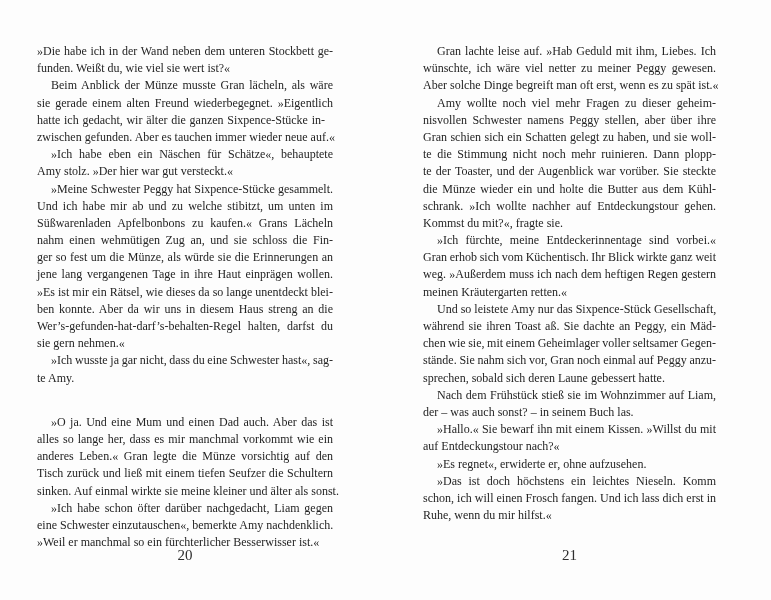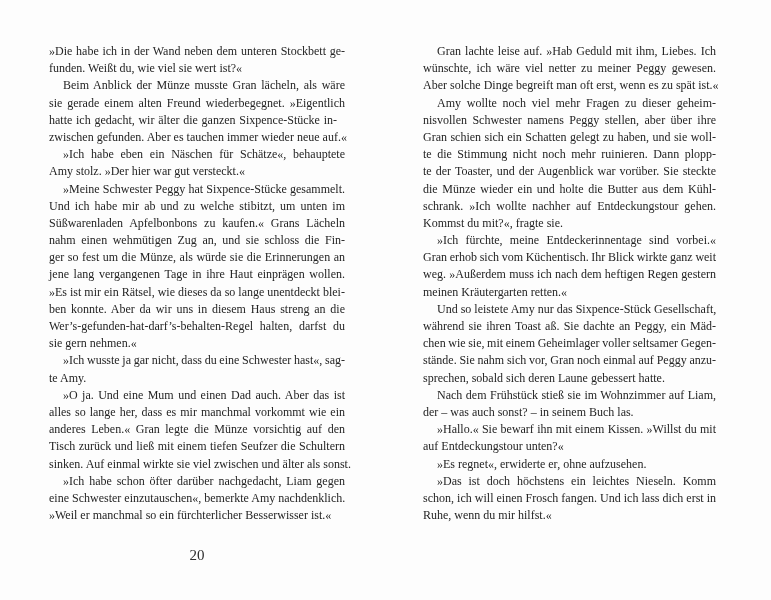--- a/index.html
+++ b/index.html
@@ -14,21 +14,21 @@
     background: #fdfdfd;
     overflow: hidden;
     font-family: "Liberation Serif", "DejaVu Serif", serif;
     color: #242424;
   }
   .page {
     position: absolute;
     top: 43px;
     height: 540px;
   }
-  .page-left  { left: 49px;  width: 296px; }
+  .page-left  { left: 37px;  width: 296px; }
   .page-right { left: 423px; width: 293px; }
   .page-text {
     width: 100%;
     font-size: 12px;
   }
   .paragraph { margin: 0; }
   .line {
     height: 17.2px;
     line-height: 17.2px;
     white-space: nowrap;
@@ -77,25 +77,25 @@
           <div class="line"><span>»Es ist mir ein Rätsel, wie dieses da so lange unentdeckt blei-</span></div>
           <div class="line" style="word-spacing: 1.76px;"><span>ben konnte. Aber da wir uns in diesem Haus streng an die</span></div>
           <div class="line" style="word-spacing: 3.77px;"><span>Wer’s-gefunden-hat-darf’s-behalten-Regel halten, darfst du</span></div>
           <div class="line par-end"><span>sie gern nehmen.«</span></div>
         </div>
         <div class="paragraph">
           <div class="line indent" style="word-spacing: -0.33px;"><span>»Ich wusste ja gar nicht, dass du eine Schwester hast«, sag-</span></div>
           <div class="line par-end"><span>te Amy.</span></div>
         </div>
         <div class="paragraph">
-          <div class="line indent" style="word-spacing: 1.43px;"><span>»O ja. Und eine Mum und einen Dad auch. Aber das ist</span></div>
+          <div class="line indent" style="word-spacing: 1.43px; margin-top: 27px;"><span>»O ja. Und eine Mum und einen Dad auch. Aber das ist</span></div>
           <div class="line" style="word-spacing: 1.02px;"><span>alles so lange her, dass es mir manchmal vorkommt wie ein</span></div>
           <div class="line" style="word-spacing: 2.55px;"><span>anderes Leben.« Gran legte die Münze vorsichtig auf den</span></div>
           <div class="line" style="word-spacing: 0.46px;"><span>Tisch zurück und ließ mit einem tiefen Seufzer die Schultern</span></div>
-          <div class="line par-end"><span>sinken. Auf einmal wirkte sie viel zwischen und älter als sonst.</span></div>
+          <div class="line par-end"><span>sinken. Auf einmal wirkte sie meine kleiner und älter als sonst.</span></div>
         </div>
         <div class="paragraph">
           <div class="line indent" style="word-spacing: 1.83px;"><span>»Ich habe schon öfter darüber nachgedacht, Liam gegen</span></div>
           <div class="line"><span>eine Schwester einzutauschen«, bemerkte Amy nachdenklich.</span></div>
           <div class="line par-end"><span>»Weil er manchmal so ein fürchterlicher Besserwisser ist.«</span></div>
         </div>
       </div>
     <div class="page-number">20</div>
   </div>
   <div class="page page-right">
@@ -127,25 +127,26 @@
           <div class="line" style="word-spacing: -0.4px;"><span>chen wie sie, mit einem Geheimlager voller seltsamer Gegen-</span></div>
           <div class="line" style="word-spacing: -0.24px;"><span>stände. Sie nahm sich vor, Gran noch einmal auf Peggy anzu-</span></div>
           <div class="line par-end"><span>sprechen, sobald sich deren Laune gebessert hatte.</span></div>
         </div>
         <div class="paragraph">
           <div class="line indent" style="word-spacing: 0.49px;"><span>Nach dem Frühstück stieß sie im Wohnzimmer auf Liam,</span></div>
           <div class="line par-end"><span>der – was auch sonst? – in seinem Buch las.</span></div>
         </div>
         <div class="paragraph">
           <div class="line indent" style="word-spacing: 0.28px;"><span>»Hallo.« Sie bewarf ihn mit einem Kissen. »Willst du mit</span></div>
-          <div class="line par-end"><span>auf Entdeckungstour unten?«</span></div>
+          <div class="line par-end"><span>auf Entdeckungstour nach?«</span></div>
         </div>
         <div class="paragraph">
           <div class="line indent par-end"><span>»Es regnet«, erwiderte er, ohne aufzusehen.</span></div>
         </div>
         <div class="paragraph">
           <div class="line indent" style="word-spacing: 3.86px;"><span>»Das ist doch höchstens ein leichtes Nieseln. Komm</span></div>
           <div class="line" style="word-spacing: 0.07px;"><span>schon, ich will einen Frosch fangen. Und ich lass dich erst in</span></div>
           <div class="line par-end"><span>Ruhe, wenn du mir hilfst.«</span></div>
         </div>
       </div>
+    <div class="page-number">21</div>
   </div>
 </div>
 
 </body></html>

